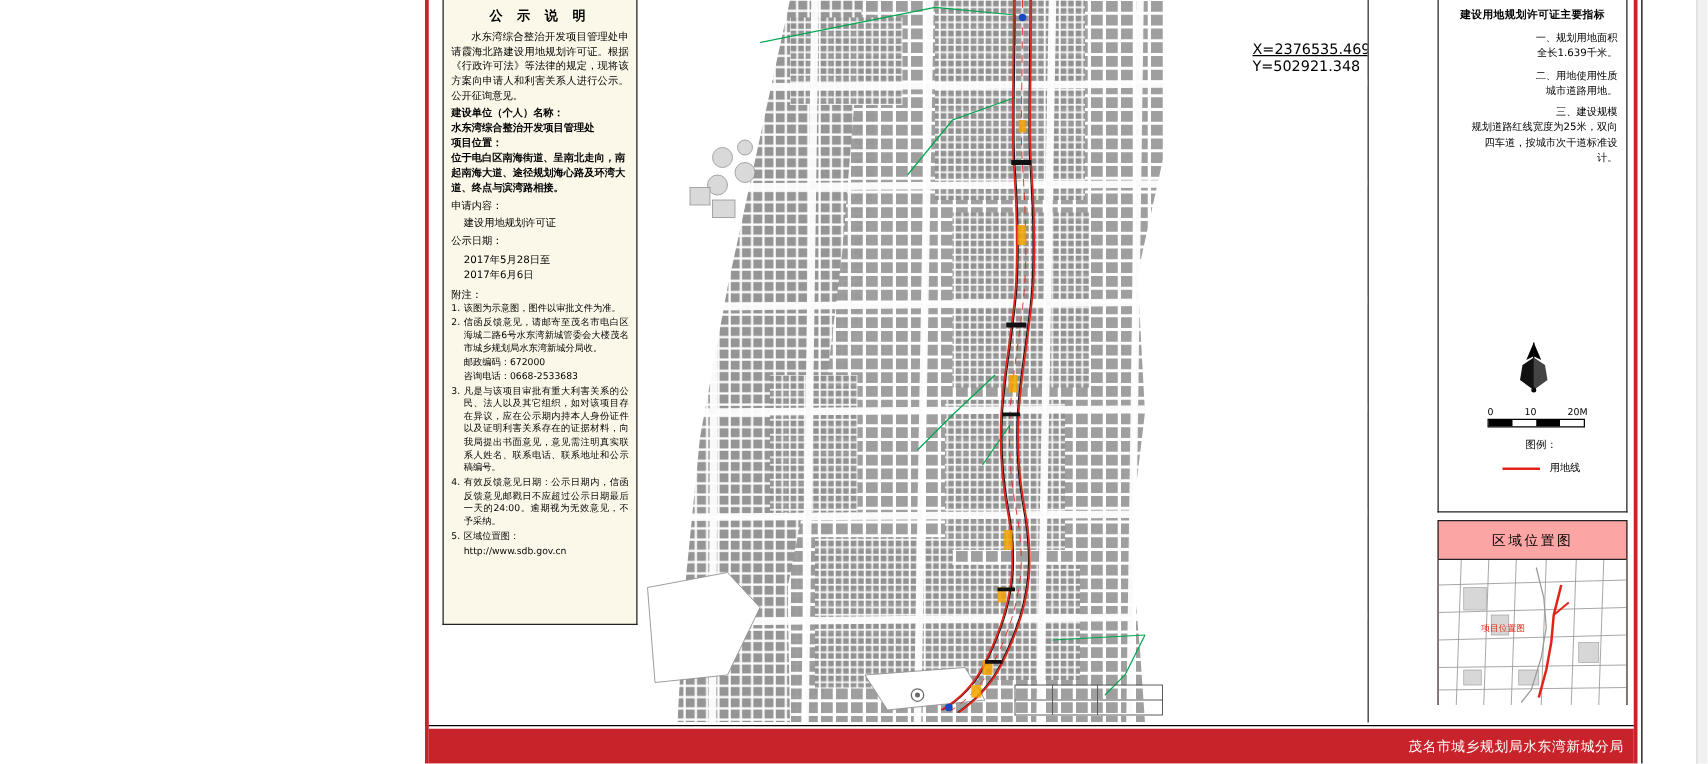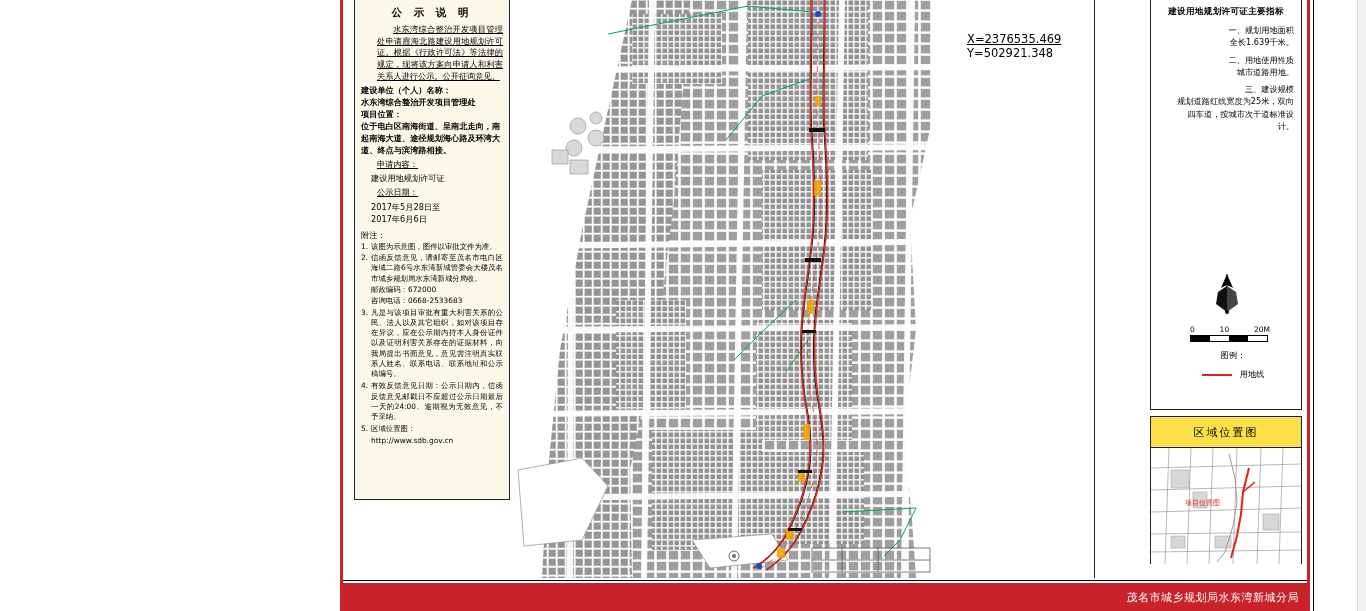--- a/index.html
+++ b/index.html
@@ -99,23 +99,22 @@
     font-size: 10.5px;
     font-weight: bold;
     letter-spacing: 4px;
     margin: 2px 0 4px 0;
     color: #000;
   }
   .info-p {
     font-size: 8.2px;
     line-height: 1.42;
     color: #000;
-    margin: 0 0 3px 16px;
+    margin: 0 0 3px 0;
     text-align: justify;
-    text-decoration: underline;
   }
   .info-p.indent { text-indent: 16px; }
   .info-label {
     font-size: 8.2px;
     font-weight: bold;
     line-height: 1.45;
     color: #000;
     margin: 0;
   }
   .info-sub {
@@ -236,21 +235,21 @@
 
   
   .loc-box {
     position: absolute;
     left: 1000px;
     top: 416px;
     width: 152px;
     height: 148px;
     border: 1px solid #222;
     box-sizing: border-box;
-    background: #fde047;
+    background: #fca5a5;
   }
   .loc-header {
     height: 30px;
     border-bottom: 1px solid #222;
     display: flex;
     align-items: center;
     justify-content: center;
     font-size: 11px;
     letter-spacing: 2px;
     color: #000;
@@ -285,20 +284,21 @@
   }
   .map-canvas svg { display: block; }
 
   
   .coord {
     position: absolute;
     font-size: 11.5px;
     line-height: 1.25;
     color: #000;
     white-space: nowrap;
+    margin-left: 35px;
   }
   .coord .line1 { text-decoration: underline; }
   #coord-top { left: 455px; top: 32px; }
   .left-gutter {
     position: absolute;
     left: 0; top: 0;
     width: 150px; height: 611px;
     background: #ffffff;
   }
   .outer-right-gray {

